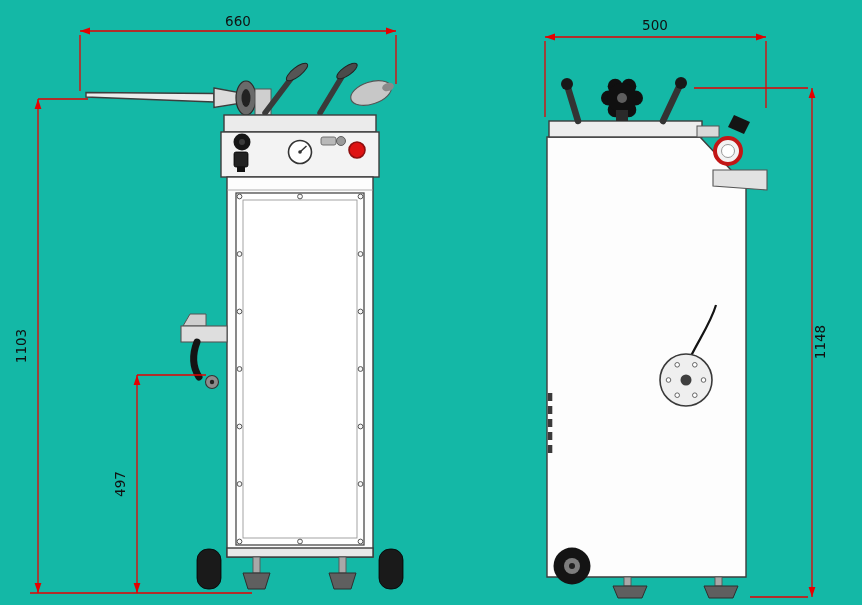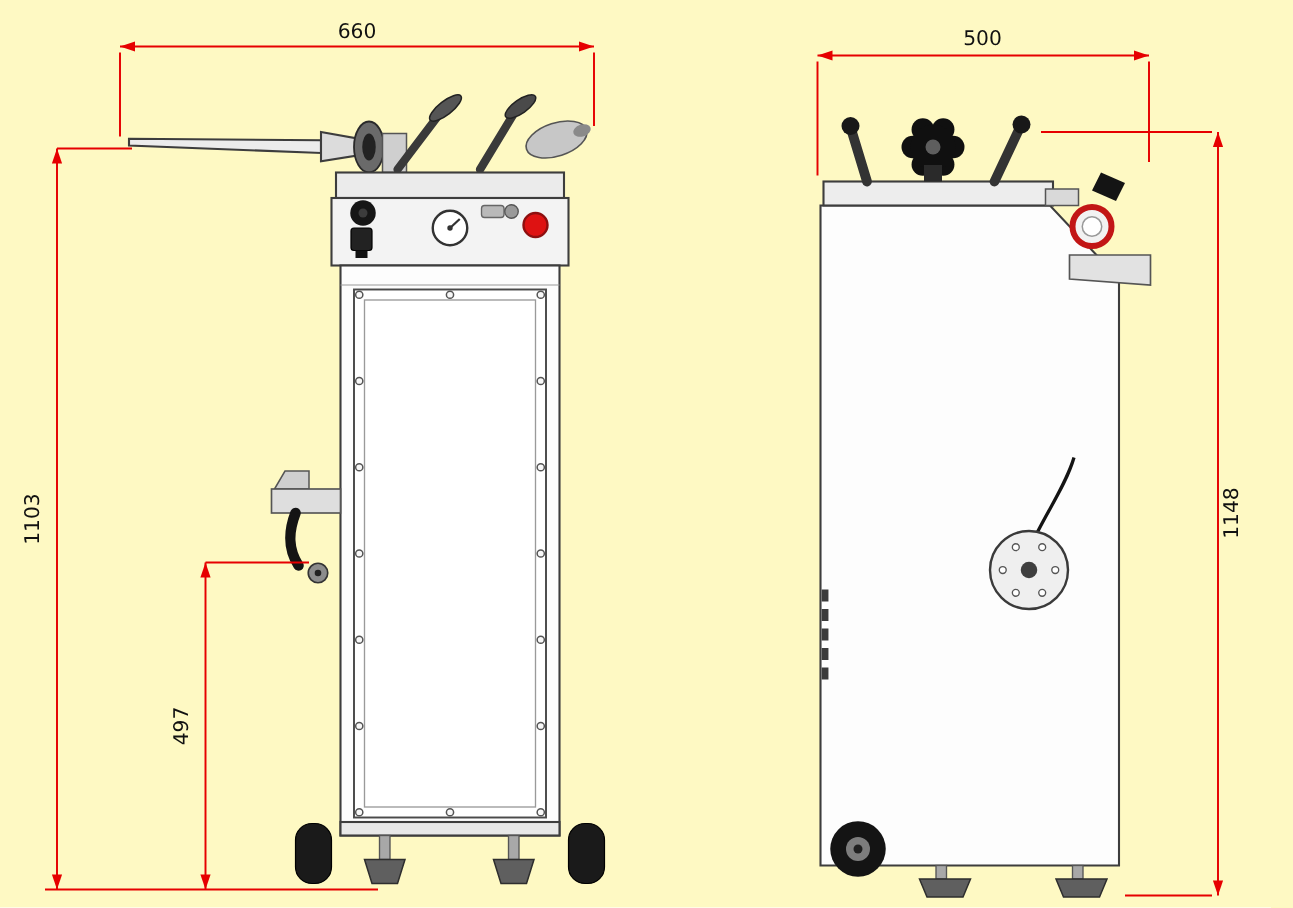--- a/index.html
+++ b/index.html
@@ -1,16 +1,16 @@
 <!DOCTYPE html>
 <html><head>
 <meta charset="utf-8">
 <style>
   html,body{margin:0;padding:0;background:#fff;}
-  .canvas{position:relative;width:862px;height:605px;background:#fef9c3;overflow:hidden;}
+  .canvas{position:relative;width:862px;height:605px;background:#14b8a6;overflow:hidden;}
   svg{display:block;}
   
   .dim line{stroke:#e60000;stroke-width:1.3;}
   .dim polygon{fill:#e60000;stroke:none;}
   .dim text{
     fill:#111111;
     font-family:"DejaVu Sans","Liberation Sans",sans-serif;
     font-size:13.5px;
     text-anchor:middle;
   }

